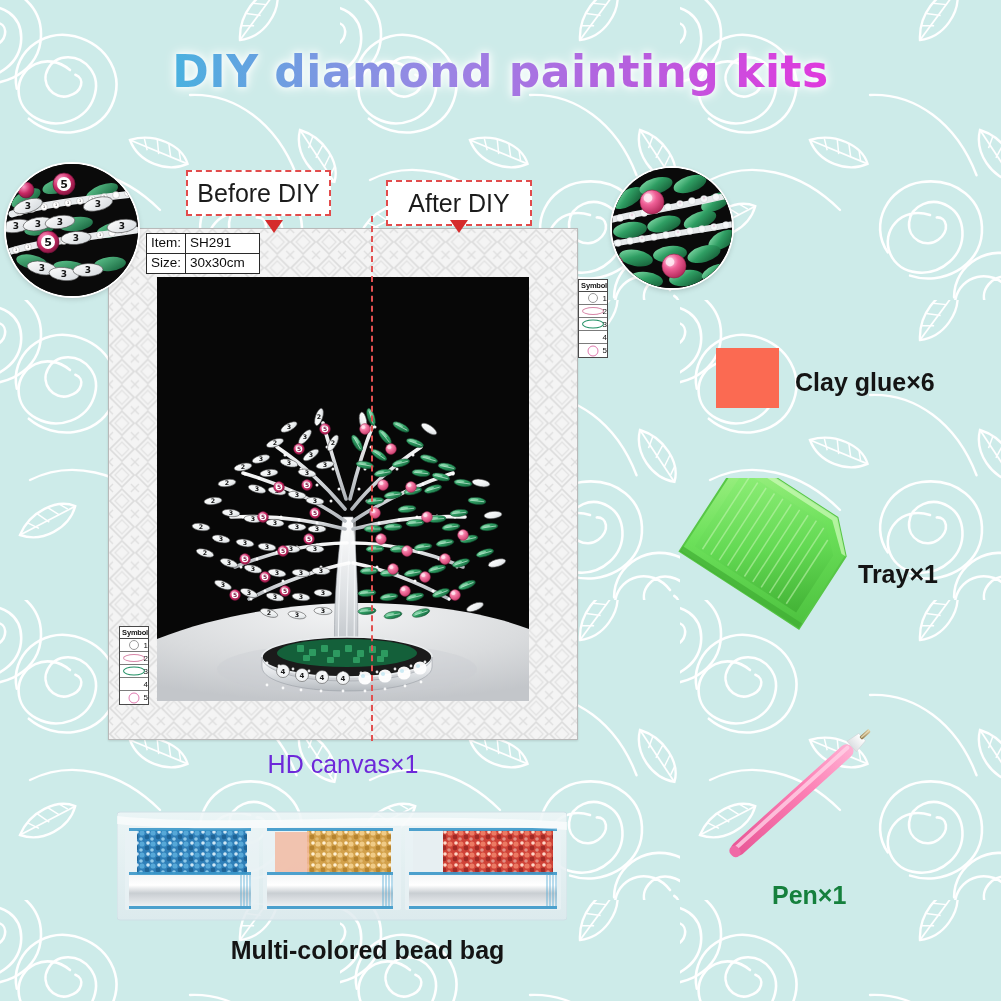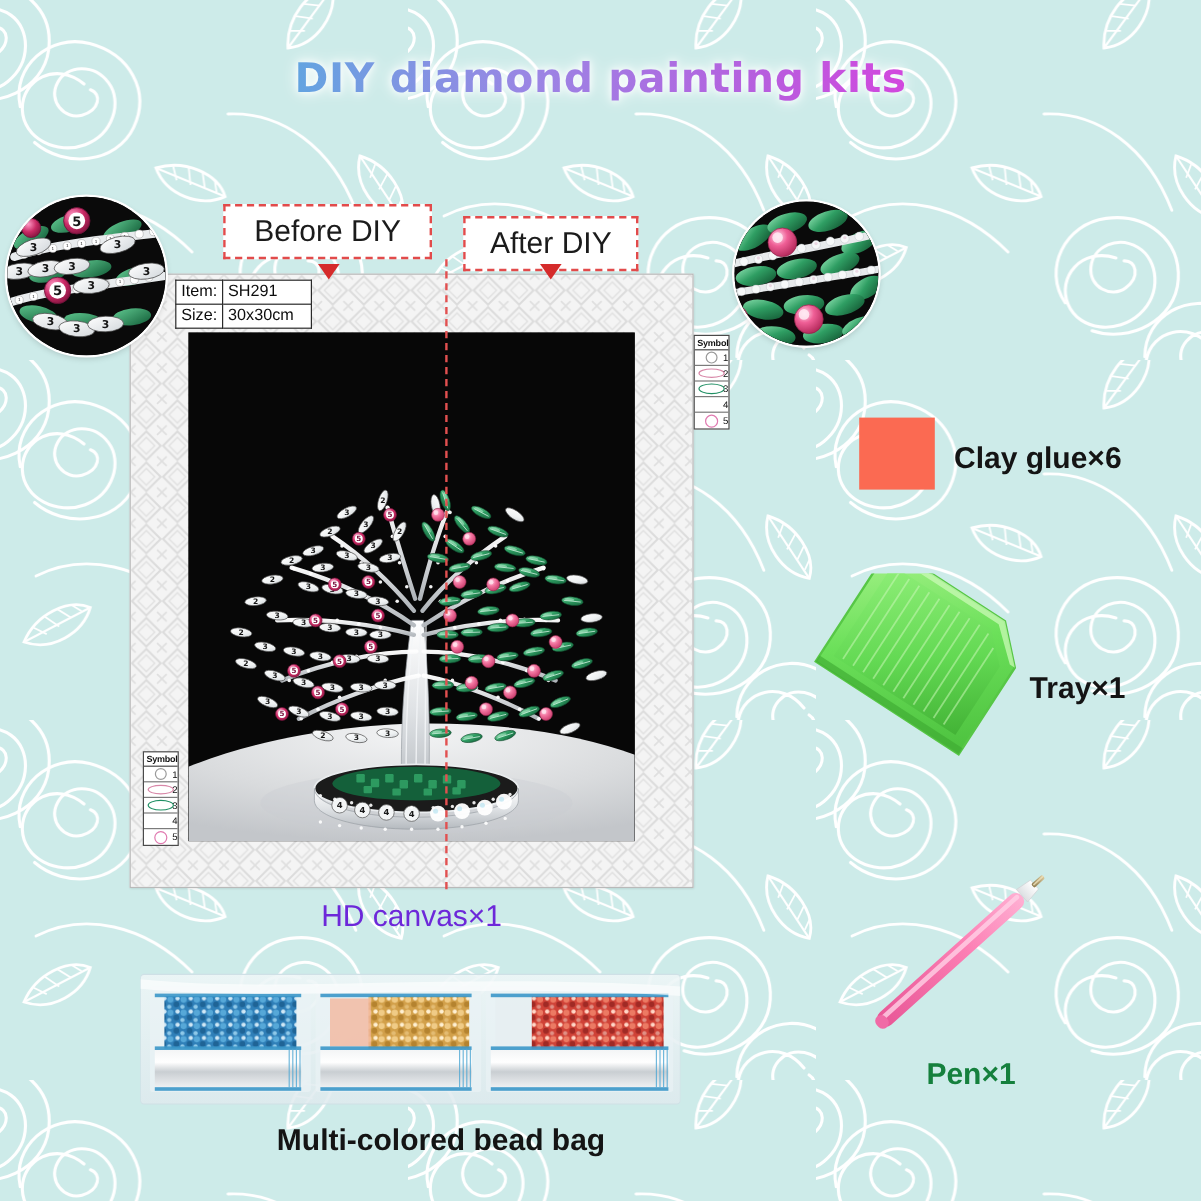--- a/index.html
+++ b/index.html
@@ -15,21 +15,21 @@
   #bg-pattern {
     position: absolute; inset: 0; z-index: 0;
     background: #cdebe9;
   }
   #bg-pattern svg { width: 100%; height: 100%; display: block; }
 
   
   #title {
     position: absolute; top: 46px; left: 0; width: 1001px;
     text-align: center; z-index: 6;
-    font-size: 34px; font-weight: bold; letter-spacing: .5px;
+    font-size: 44px; font-weight: bold; letter-spacing: .5px;
     font-family: "DejaVu Sans", sans-serif;
     background: linear-gradient(90deg,
         #17cfe0 0%, #29c4de 8%,
         #5aa8e0 22%, #7e96e2 33%,
         #9a86e4 44%, #a873e2 53%,
         #b65fde 63%, #cf4ade 74%,
         #e434dd 85%, #f914e4 100%);
     -webkit-background-clip: text;
     background-clip: text;
     color: transparent;
@@ -40,21 +40,21 @@
 
   
   .callout-label {
     position: absolute; z-index: 8;
     background: #ffffff;
     border: 2px dashed #e24b4b;
     display: flex; align-items: center; justify-content: center;
     font-size: 25px; color: #1b1b1b;
     font-family: "Liberation Sans", sans-serif;
   }
-  #label-before { left: 186px; top: 170px; width: 174px; height: 46px; }
+  #label-before { left: 186px; top: 170px; width: 145px; height: 46px; }
   #label-after  { left: 386px; top: 180px; width: 146px; height: 46px; }
   .ptr {
     position: absolute; z-index: 8;
     width: 0; height: 0;
     border-left: 9px solid transparent;
     border-right: 9px solid transparent;
     border-top: 13px solid #d52b2b;
   }
   #ptr-before { left: 265px; top: 220px; }
   #ptr-after  { left: 450px; top: 220px; }

